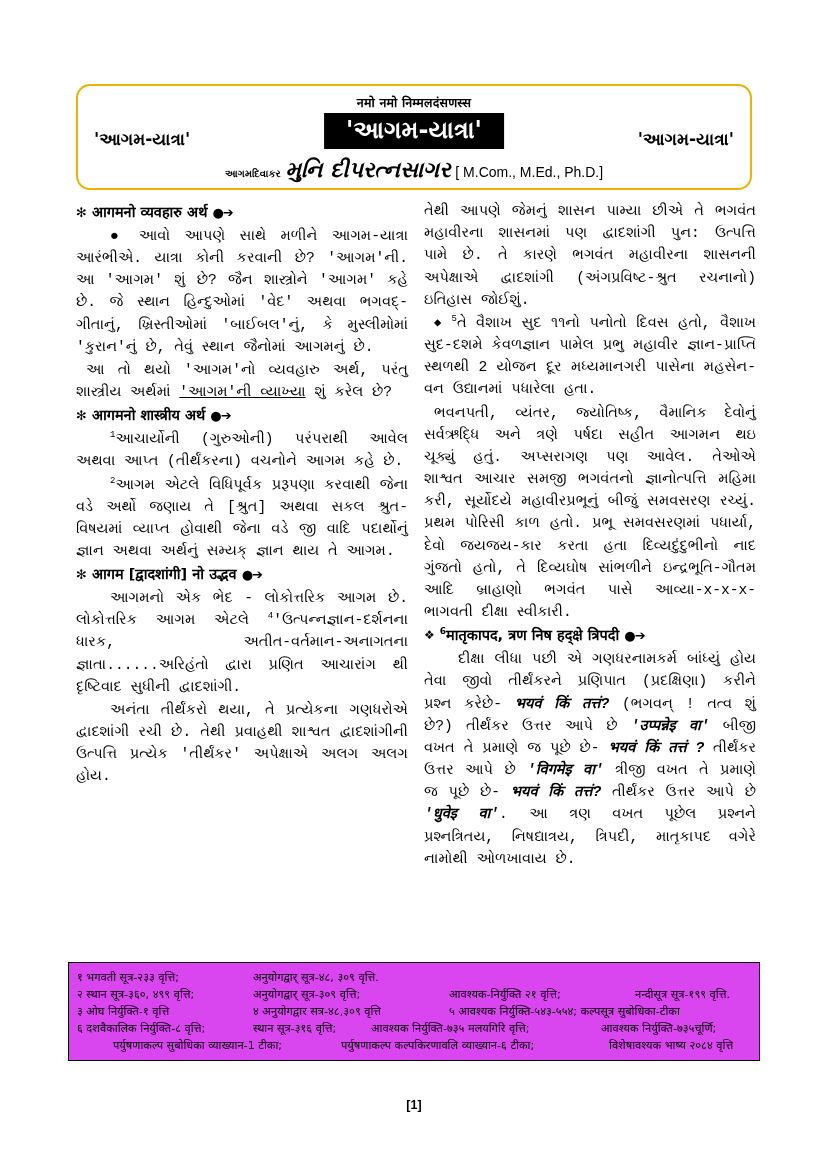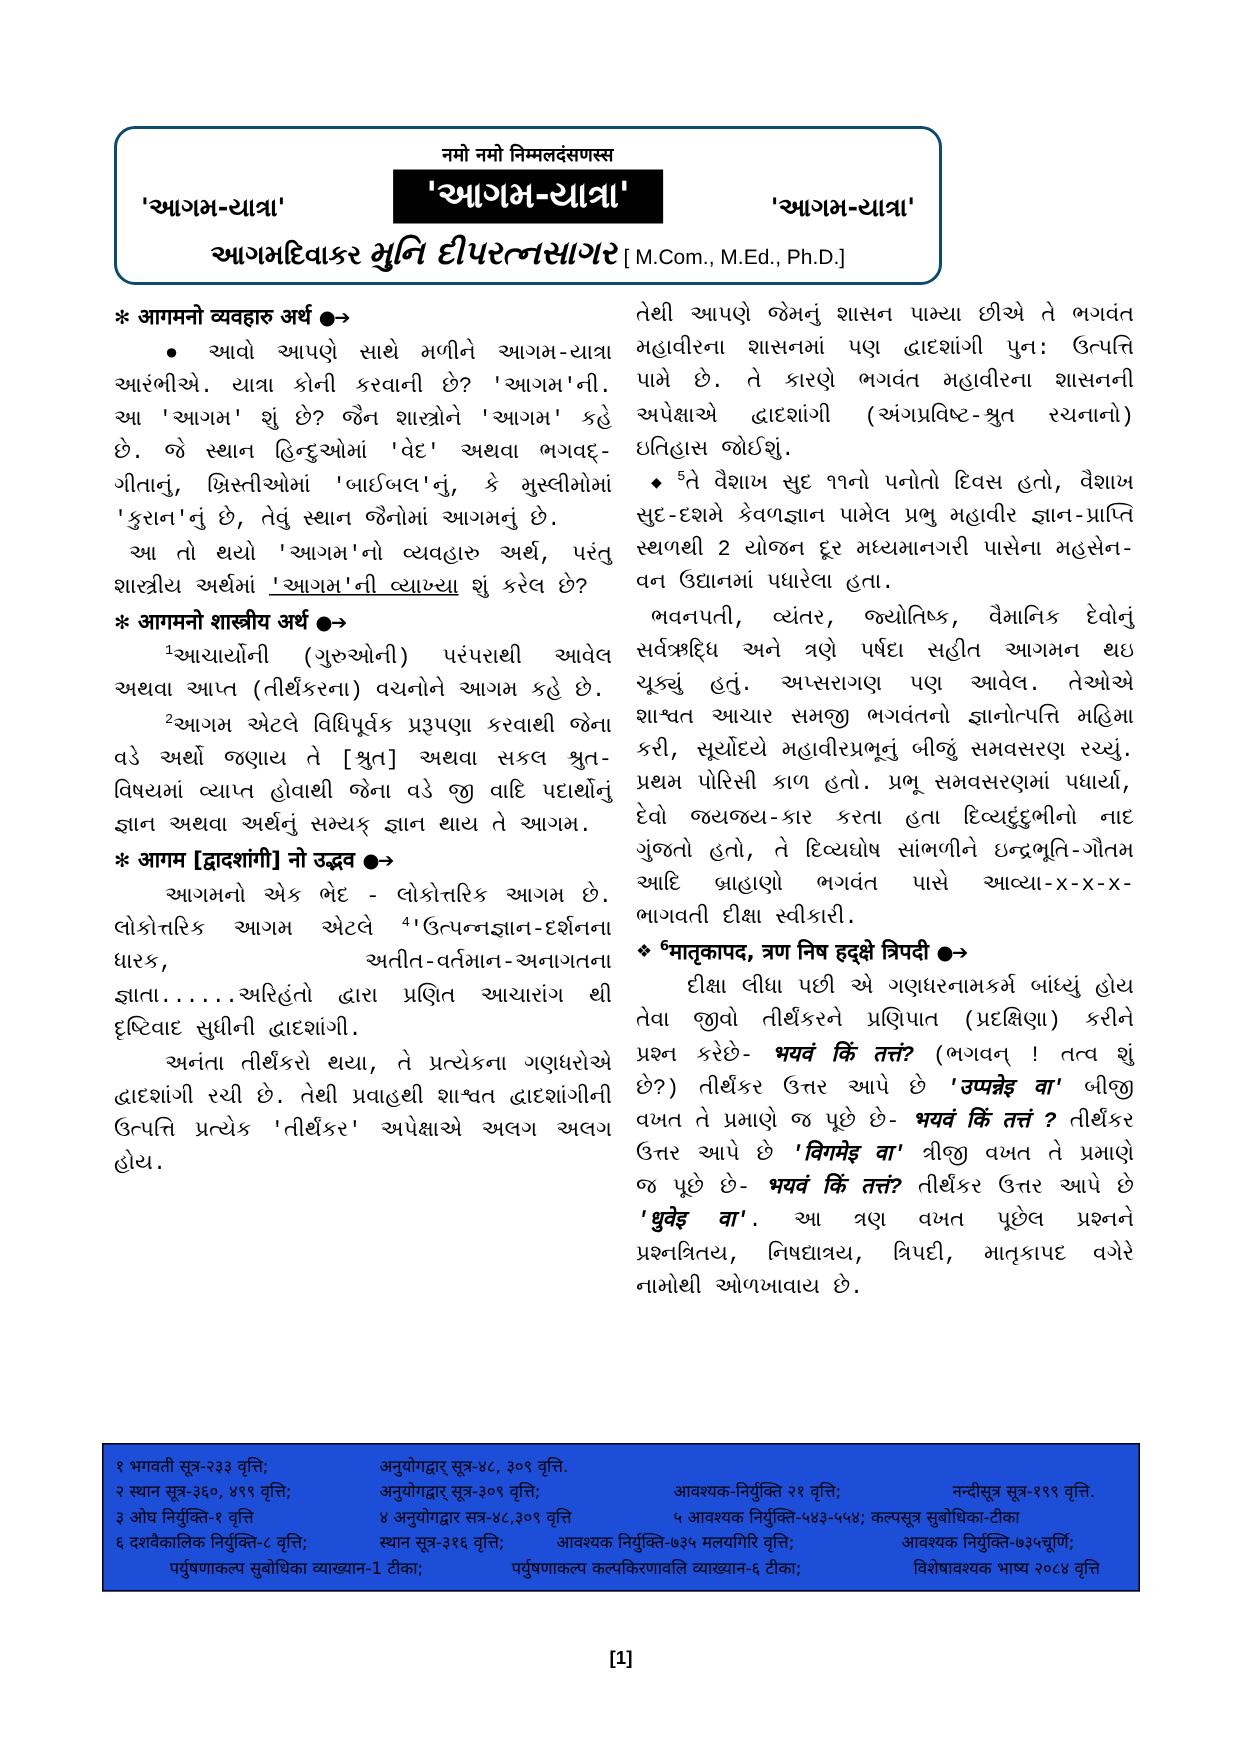--- a/index.html
+++ b/index.html
@@ -23,24 +23,24 @@
     height: 1169px;
     box-sizing: border-box;
     padding: 0;
   }
 
   
   .header-box {
     position: absolute;
     left: 76px;
     top: 84px;
-    width: 552px;
+    width: 676px;
     height: 106px;
     box-sizing: border-box;
-    border: 2px solid #0c4a6e;
+    border: 2px solid #eab308;
     border-radius: 14px;
     background: #fff;
   }
   .namo-line {
     position: absolute;
     left: 0; right: 0;
     top: 8px;
     text-align: center;
     font-size: 12.5px;
     font-weight: bold;
@@ -73,21 +73,21 @@
   .title-side.right { right: 16px; }
   .author-line {
     position: absolute;
     left: 0; right: 0;
     bottom: 6px;
     text-align: center;
     font-size: 15px;
     white-space: nowrap;
     font-family: "DejaVu Sans", sans-serif;
   }
-  .author-line .a-pre { font-size: 18px; font-weight: bold; }
+  .author-line .a-pre { font-size: 10px; font-weight: bold; }
   .author-line .a-name { font-size: 22px; font-weight: bold; font-style: italic; }
   .author-line .a-deg { font-size: 14px; font-family: "Liberation Sans", sans-serif; }
 
   
   .columns {
     position: absolute;
     left: 76px;
     top: 200px;
     width: 678px;
     height: 748px;
@@ -131,21 +131,21 @@
 
   
   .footnotes {
     position: absolute;
     left: 68px;
     top: 962px;
     width: 692px;
     box-sizing: border-box;
     border: 1.5px solid #000;
     padding: 6px 8px 6px 8px;
-    background: #1d4ed8;
+    background: #d946ef;
   }
   .fn-row {
     font-size: 11.2px;
     line-height: 1.52;
     font-family: "DejaVu Sans", sans-serif;
     white-space: nowrap;
     display: flex;
   }
   .fn-row .c {
     display: inline-block;

